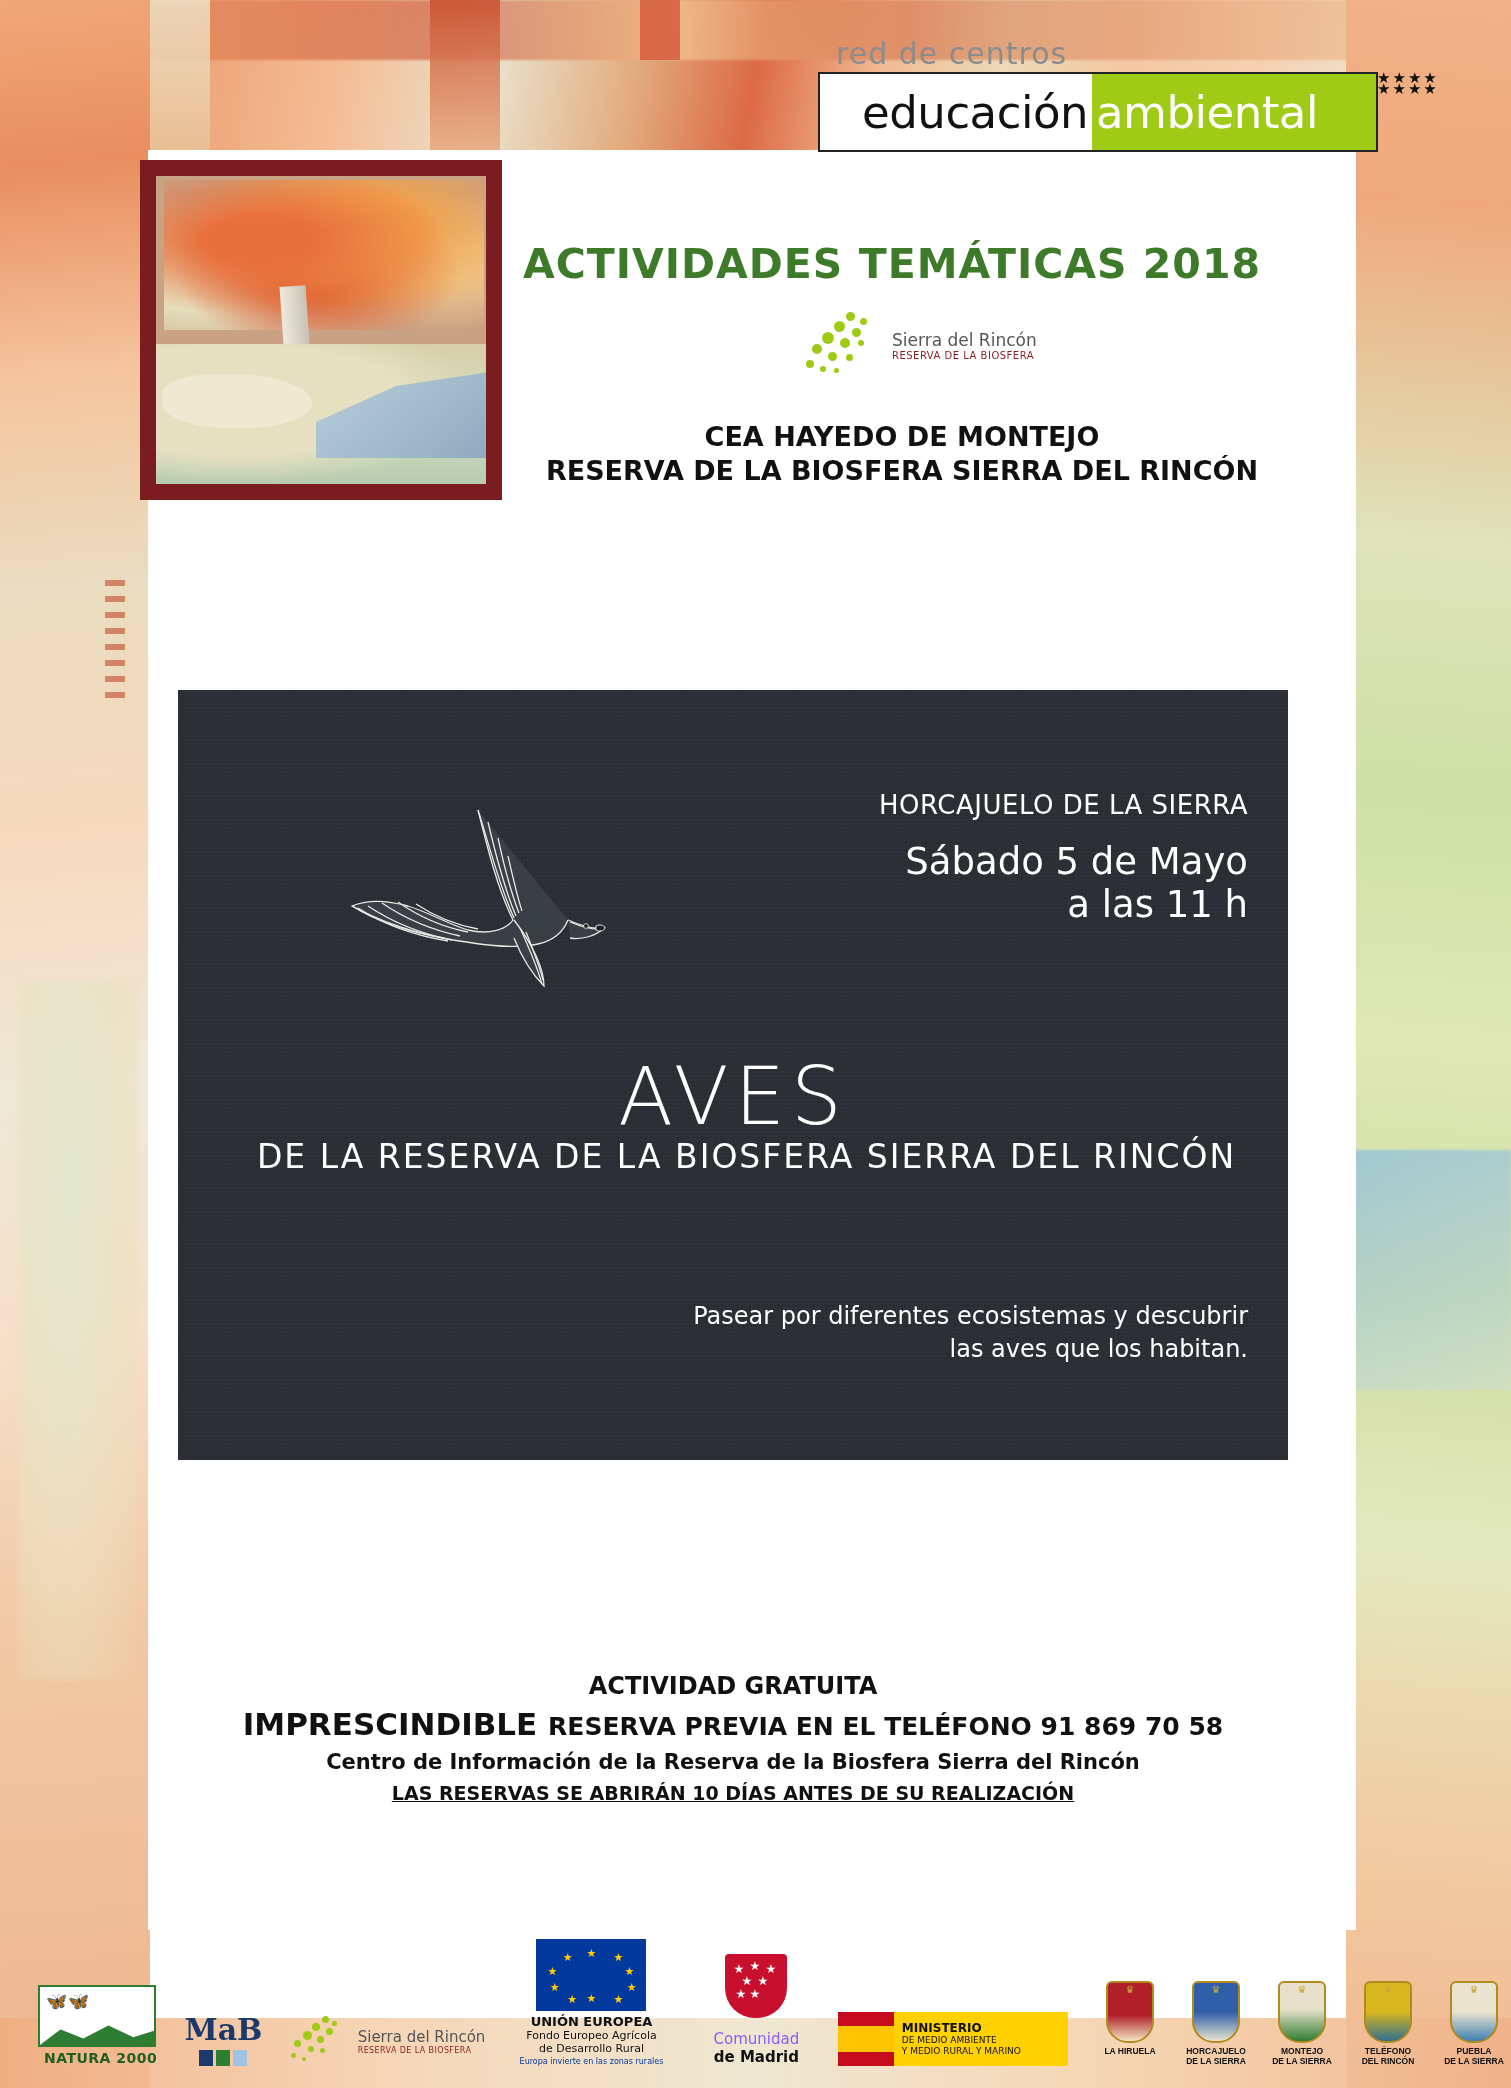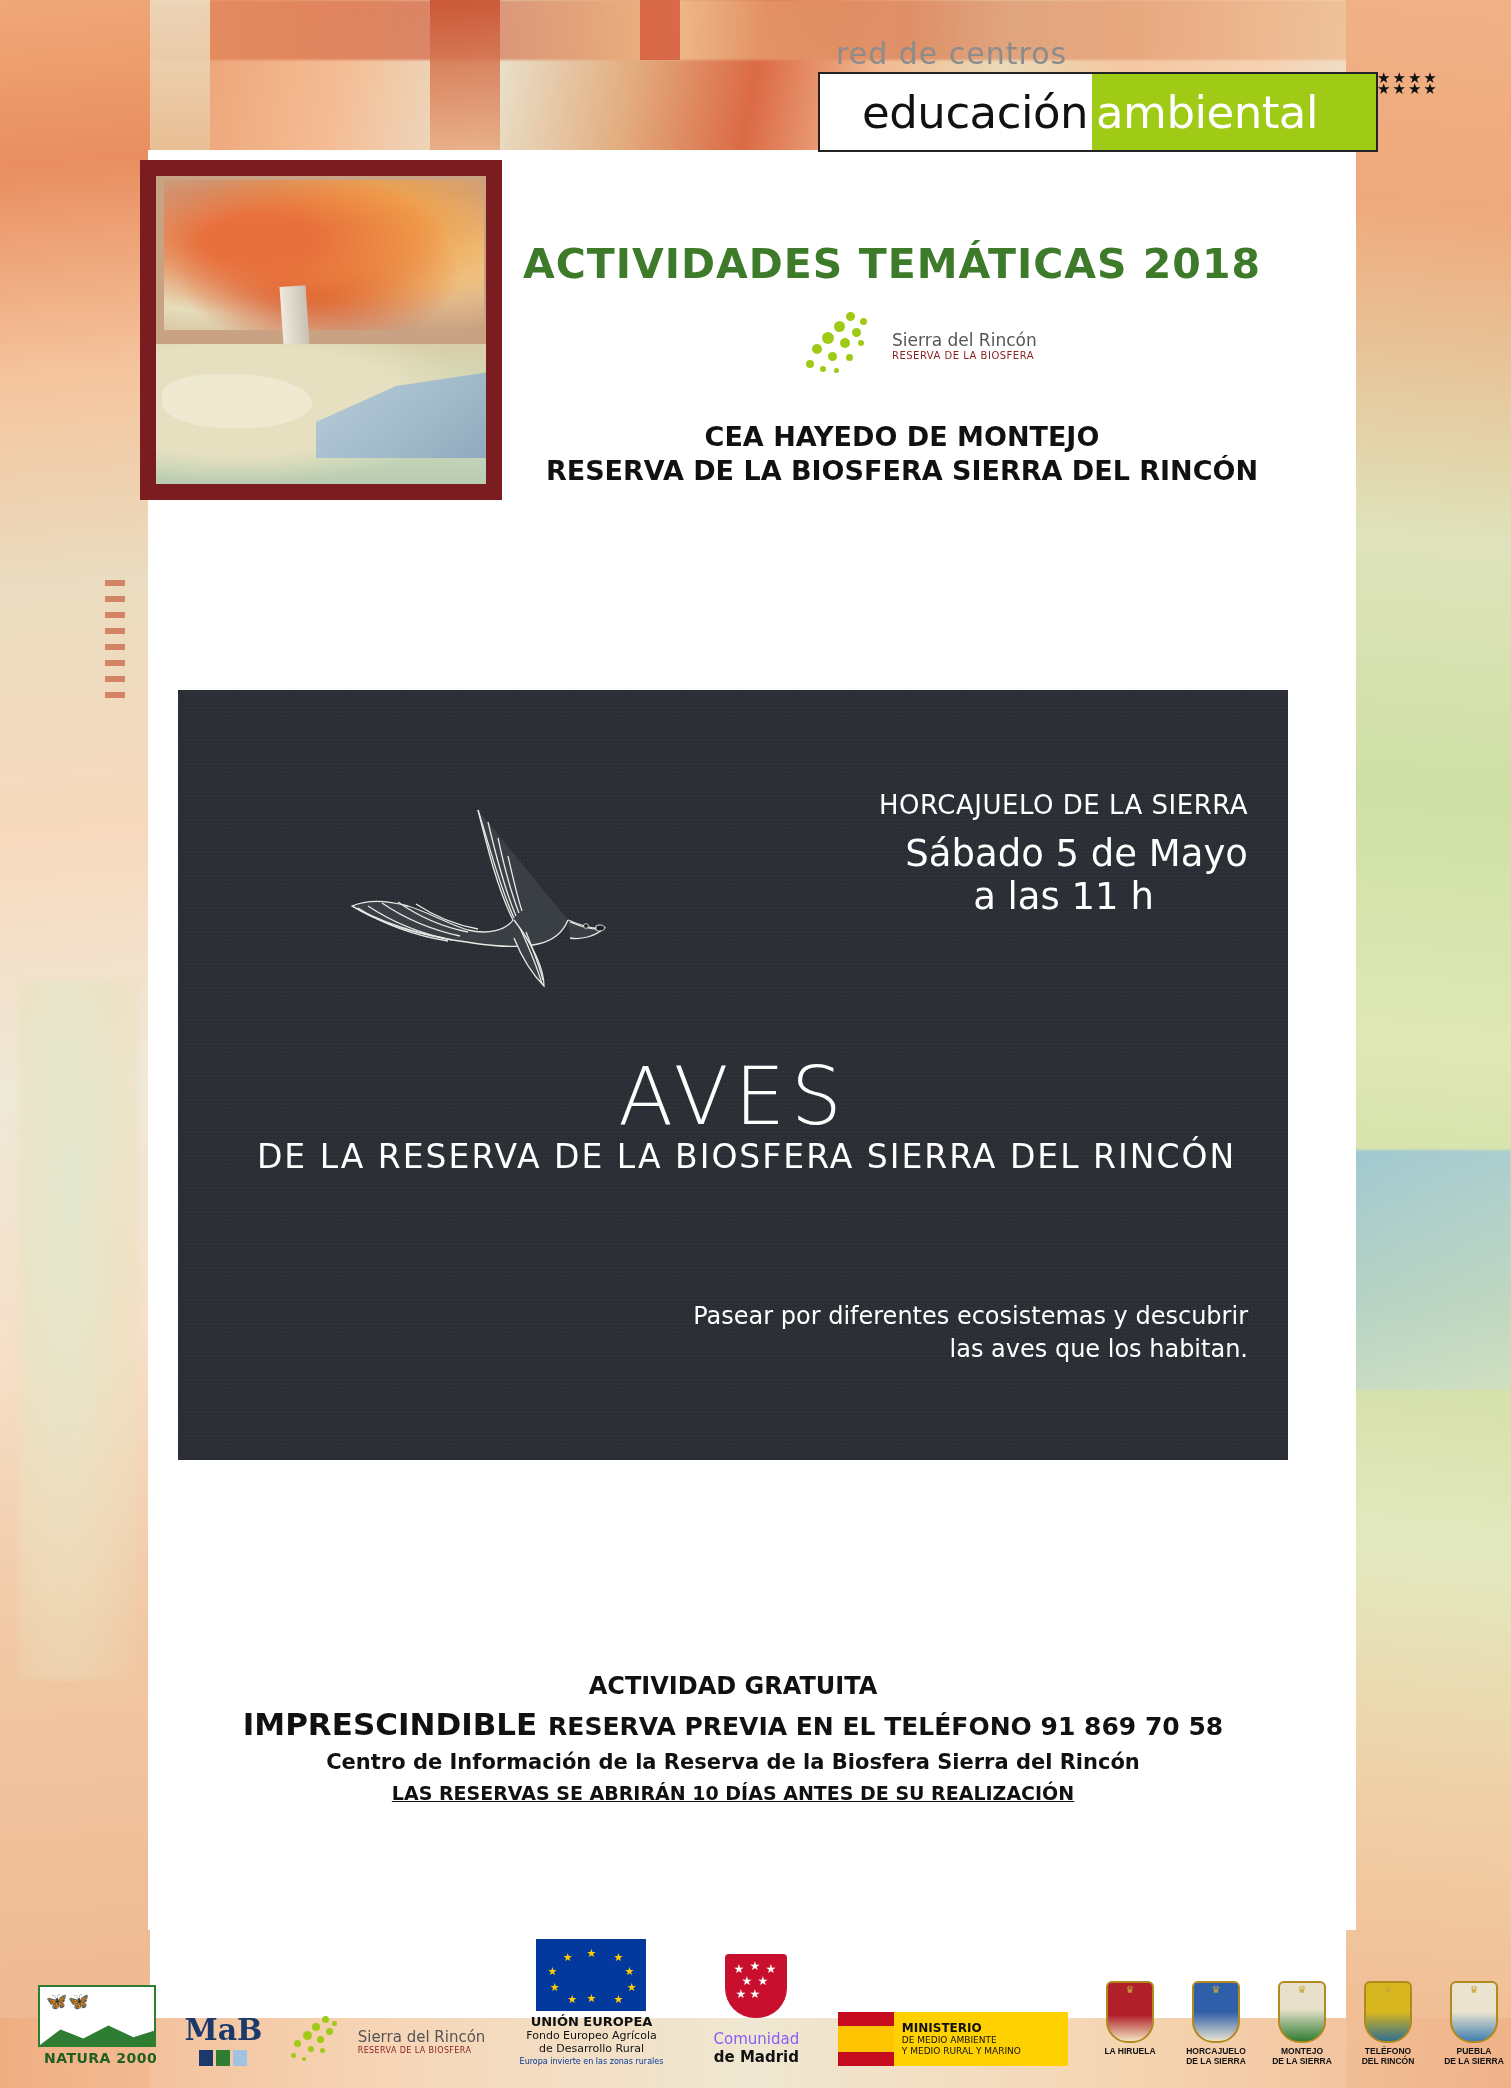--- a/index.html
+++ b/index.html
@@ -162,22 +162,22 @@
     background-position: 0 0, 2px 3px;
     overflow:hidden;
   }
   .bird {
     position:absolute; left:160px; top:90px; width:350px; height:260px;
   }
   .poster-place {
     position:absolute; right:40px; top:100px; text-align:right; color:#fff;
   }
   .pp-town { font-size:26px; letter-spacing:.5px; font-family:"DejaVu Sans", sans-serif;text-align:right; }
-  .pp-date { font-size:37px; margin-top:12px; font-family:"DejaVu Sans", sans-serif; }
-  .pp-time { font-size:37px; font-family:"DejaVu Sans", sans-serif;text-align:center; }
+  .pp-date { font-size:37px; margin-top:20px; font-family:"DejaVu Sans", sans-serif; }
+  .pp-time { font-size:37px; font-family:"DejaVu Sans", sans-serif; }
 
   .poster-title {
     position:absolute; left:0; right:0; top:360px; text-align:center;
     color:#fff;
   }
   .pt-main {
     font-size:80px; letter-spacing:6px; font-weight:300;
     font-family:"DejaVu Sans", sans-serif;
   }
   .pt-sub {

